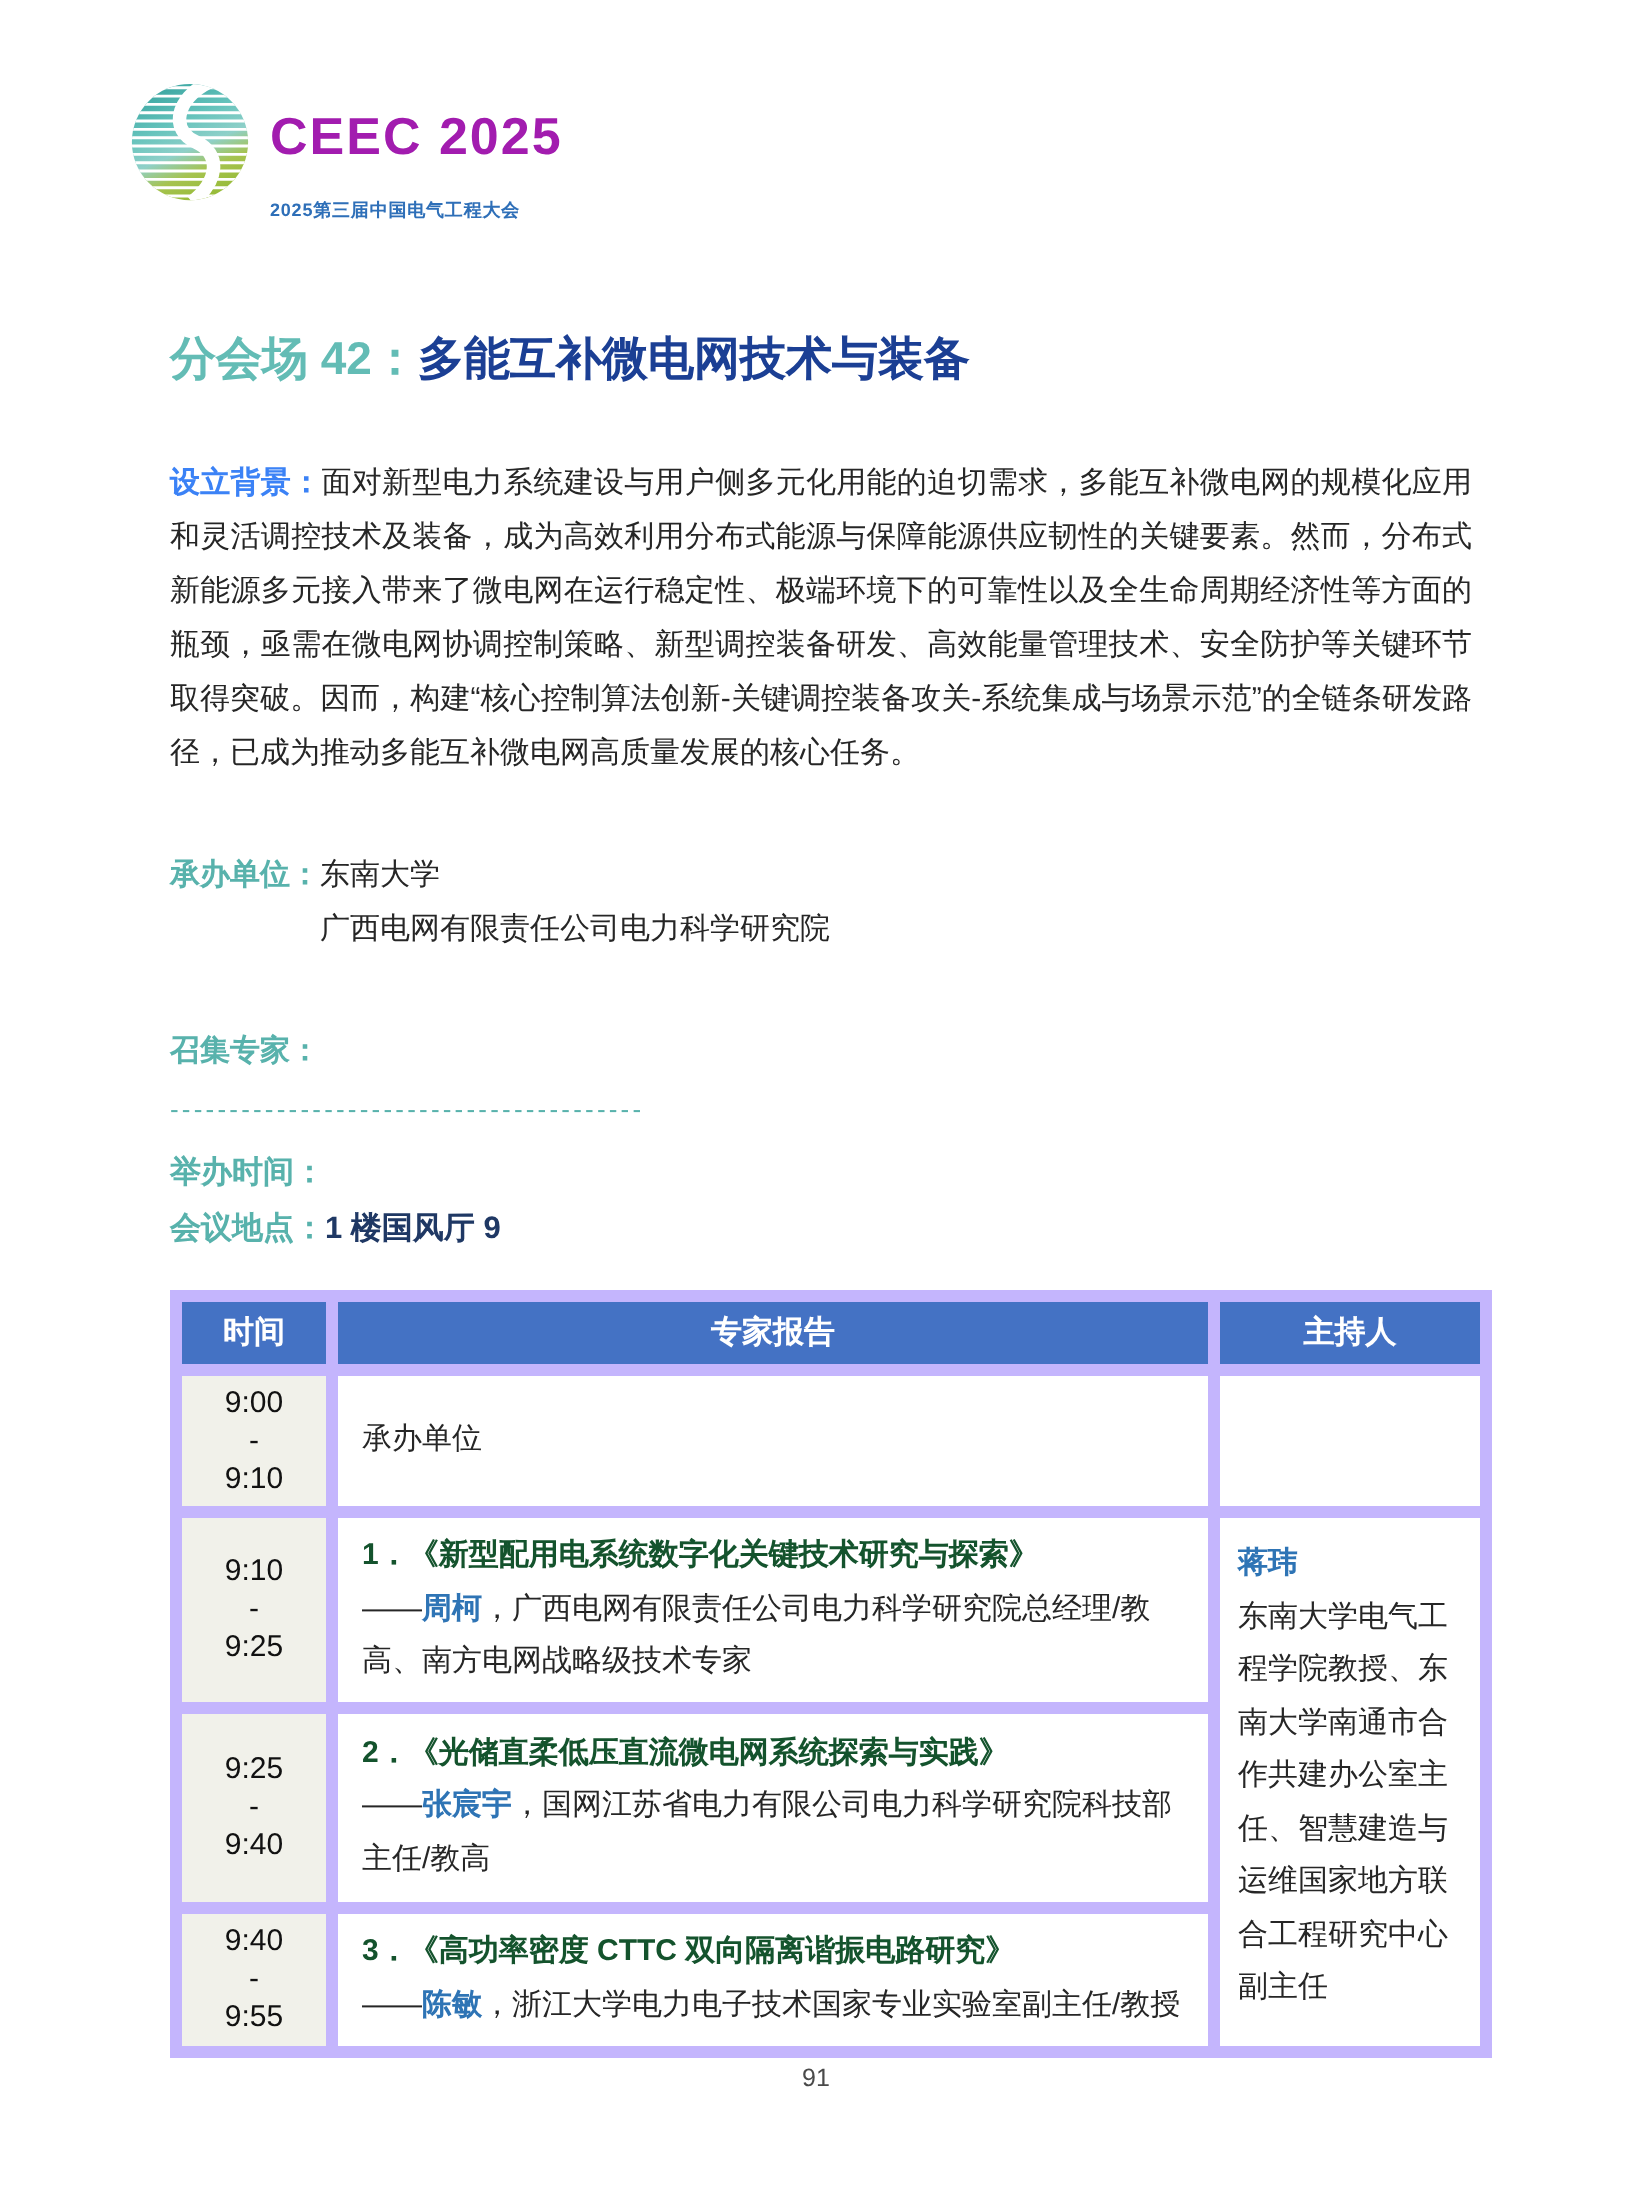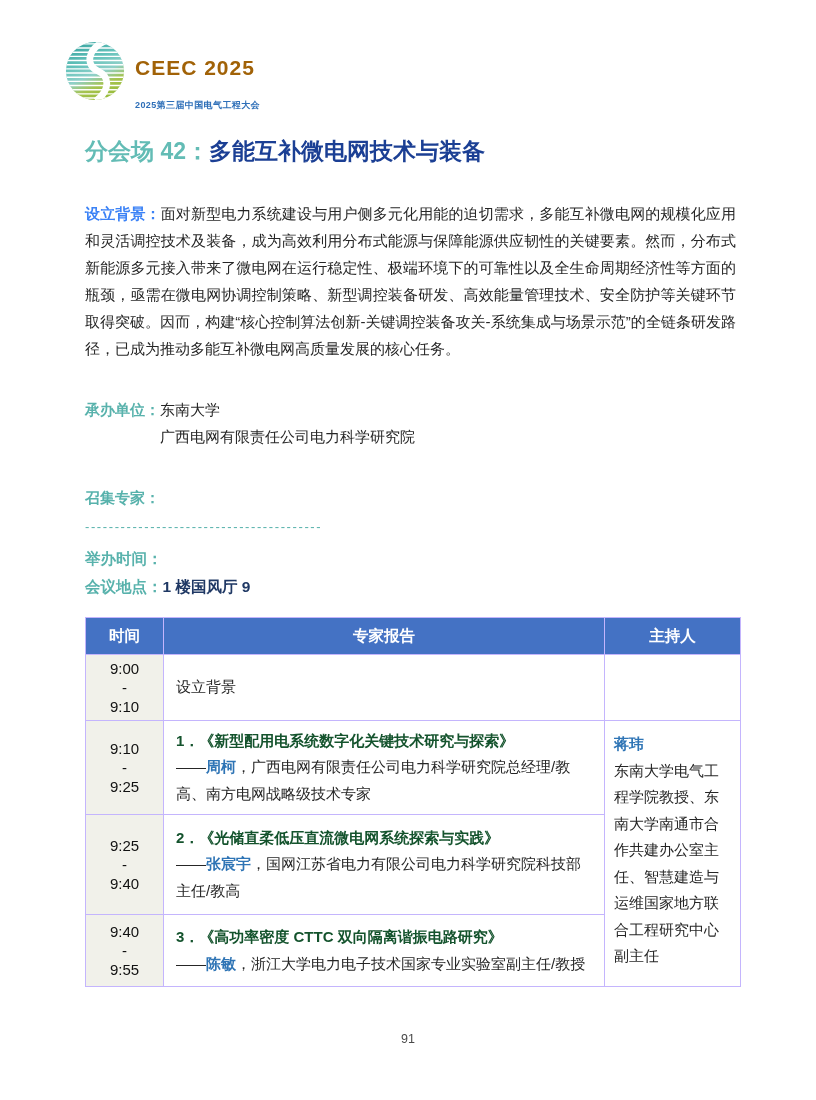--- a/index.html
+++ b/index.html
@@ -2,25 +2,25 @@
 <html><head>
 <meta charset="utf-8">
 <style>
   html,body { margin:0; padding:0; background:#ffffff; }
   body { width:816px; height:1100px; font-family:"Liberation Sans","DejaVu Sans",sans-serif; color:#262626; }
   .page { position:relative; width:816px; height:1100px; overflow:hidden; background:#ffffff; }
 
   
   .logo { position:absolute; top:34px; left:64px; display:flex; align-items:center; gap:9px; }
   .logo-text { display:flex; flex-direction:column; justify-content:center; }
-  .logo-title { font-size:21px; font-weight:bold; color:#a16207; letter-spacing:1px; line-height:24px;margin-top:22px; }
+  .logo-title { font-size:26px; font-weight:bold; color:#a21caf; letter-spacing:1px; line-height:24px;margin-top:22px; }
   .logo-sub { font-size:9px; font-weight:bold; color:#2e6fb8; letter-spacing:0.4px; margin-top:19px; }
 
   
-  .content { position:absolute; left:85px; top:136px; width:651px; }
+  .content { position:absolute; left:85px; top:164px; width:651px; }
 
   .heading { font-size:23px; font-weight:bold; line-height:30px; margin:0 0 34px 0; }
   .heading .h-prefix { color:#63bcb5; }
   .heading .h-title  { color:#1b3f94; }
 
   .para { font-size:15px; line-height:27px; text-align:justify; margin:0; }
   .label-teal { color:#3b82f6; font-weight:bold; }
 
   .info-row { display:flex; font-size:15px; line-height:27px;margin-top:34px; }
   .info-label { flex:none; color:#58b2ac; font-weight:bold; white-space:nowrap; }
@@ -28,21 +28,21 @@
   .person-name { color:#2e74b5; font-weight:bold; }
 
   .sep-line { color:#58b2ac; font-size:13px; letter-spacing:1.6px; line-height:24px; margin:4px 0 6px 0; }
 
   .meta-row { display:flex; font-size:15.5px; line-height:28px; font-weight:bold; }
   .meta-label { flex:none; color:#58b2ac; white-space:nowrap; }
   .meta-value { color:#1f3864; }
 
   
   table.schedule { border-collapse:collapse; width:655px; margin-top:16px; table-layout:fixed; }
-  .schedule th, .schedule td { border:1px solid #c4b5fd; box-sizing:border-box;margin-top:44px; }
+  .schedule th, .schedule td { border:6px solid #c4b5fd; box-sizing:border-box;margin-top:44px; }
   .schedule th {
     background:#4472c4; color:#ffffff; font-weight:bold; font-size:15.5px;
     height:37px; text-align:center; padding:0 4px;
   }
   col.c-time { width:78px; }
   col.c-report { width:441px; }
   col.c-mod { width:136px; }
 
   td.time-cell { background:#f1f1ea; text-align:center; font-size:15px; line-height:19px; vertical-align:middle; padding:4px 2px; color:#111; }
   td.report-cell { background:#ffffff; padding:6px 12px; font-size:15px; line-height:26.5px; vertical-align:middle; }
@@ -151,21 +151,21 @@
         <th>主持人</th>
       </tr>
 
       <tr class="row-1">
         <td class="time-cell">
           <div>9:00</div>
           <div>-</div>
           <div>9:10</div>
         </td>
         <td class="report-cell">
-          <div class="r-plain">设立背景</div>
+          <div class="r-plain">承办单位</div>
         </td>
         <td class="mod-cell"></td>
       </tr>
 
       <tr class="row-2">
         <td class="time-cell">
           <div>9:10</div>
           <div>-</div>
           <div>9:25</div>
         </td>

